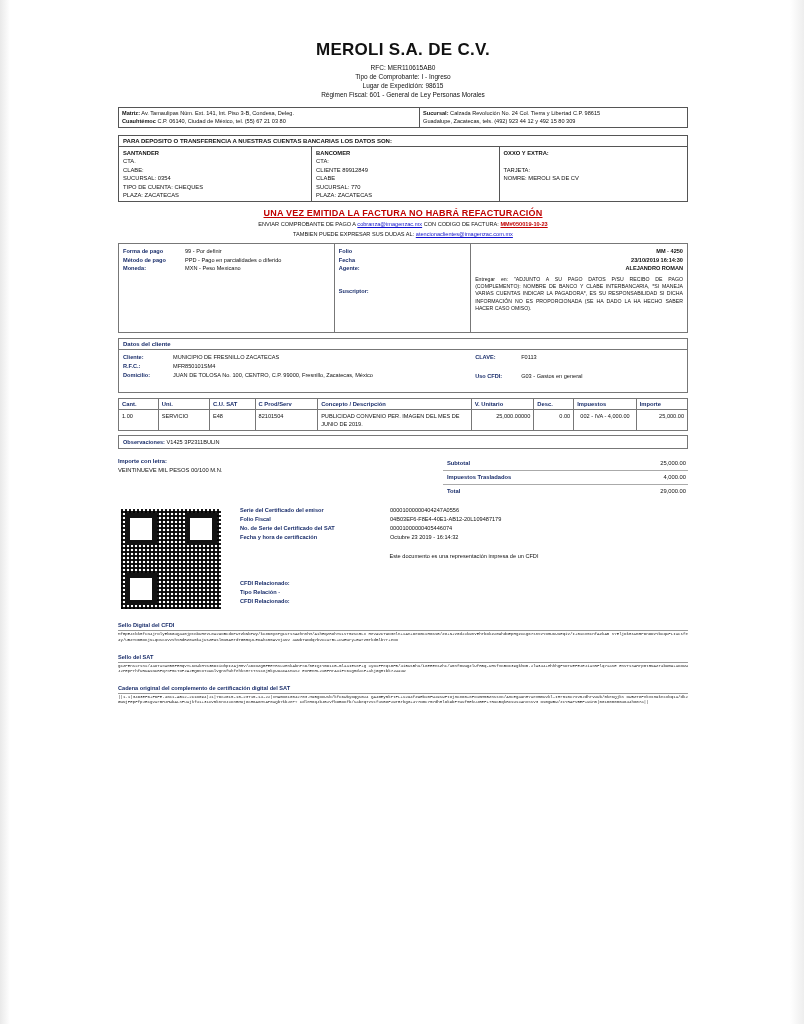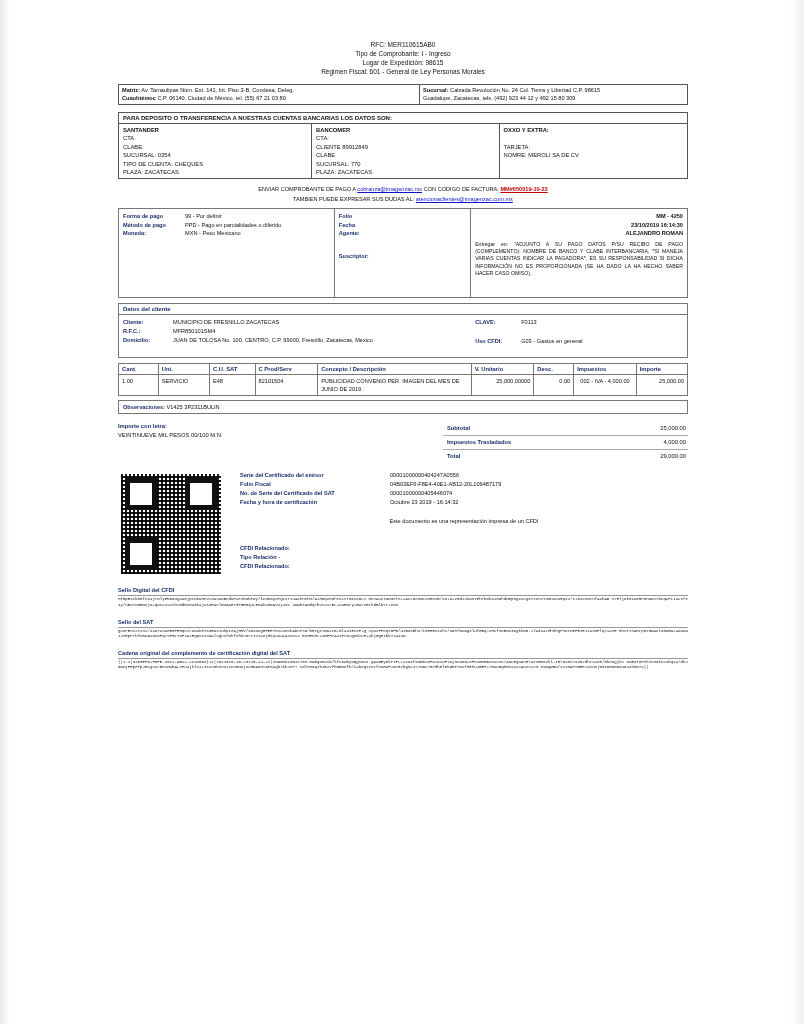--- a/index.html
+++ b/index.html
@@ -274,20 +274,21 @@
 </style>
 </head>
 <body>
 
 <div class="page">
   <div class="scan-edge-left"></div>
   <div class="scan-edge-right"></div>
 
   <div class="doc">
 
+    <div class="company-name">MEROLI S.A. DE C.V.</div>
     <div class="hdr-line">RFC: MER110615AB0</div>
     <div class="hdr-line">Tipo de Comprobante: I - Ingreso</div>
     <div class="hdr-line">Lugar de Expedición: 98615</div>
     <div class="hdr-line">Régimen Fiscal: 601 - General de Ley Personas Morales</div>
 
     <div class="addr-wrap">
       <div class="addr-col left">
         <span class="lbl">Matriz:</span>
         <span>Av. Tamaulipas Núm. Ext. 141,  Int. Piso 3-B, Condesa, Deleg.</span><br>
         <span class="lbl">Cuauhtémoc</span>
@@ -320,20 +321,21 @@
       </div>
       <div class="bank-col c3">
         <div class="bank-bold">OXXO Y EXTRA:</div>
         <div>&nbsp;</div>
         <div>TARJETA:</div>
         <div>NOMRE: MEROLI SA DE CV</div>
       </div>
     </div>
 
     <div class="notice">
+      <div class="notice-main">UNA VEZ EMITIDA LA FACTURA NO HABRÁ REFACTURACIÓN</div>
       <div class="notice-sub">
         <span>ENVIAR COMPROBANTE DE PAGO A </span><span class="mail">cobranza@imagenzac.mx</span><span> CON CODIGO DE FACTURA: </span><span class="code">MM#050019-10-23</span>
       </div>
       <div class="notice-sub">
         <span>TAMBIEN PUEDE EXPRESAR SUS DUDAS AL: </span><span class="mail">atencionaclientes@imagenzac.com.mx</span>
       </div>
     </div>
 
     <div class="pay-wrap">
       <div class="pay-c1">

